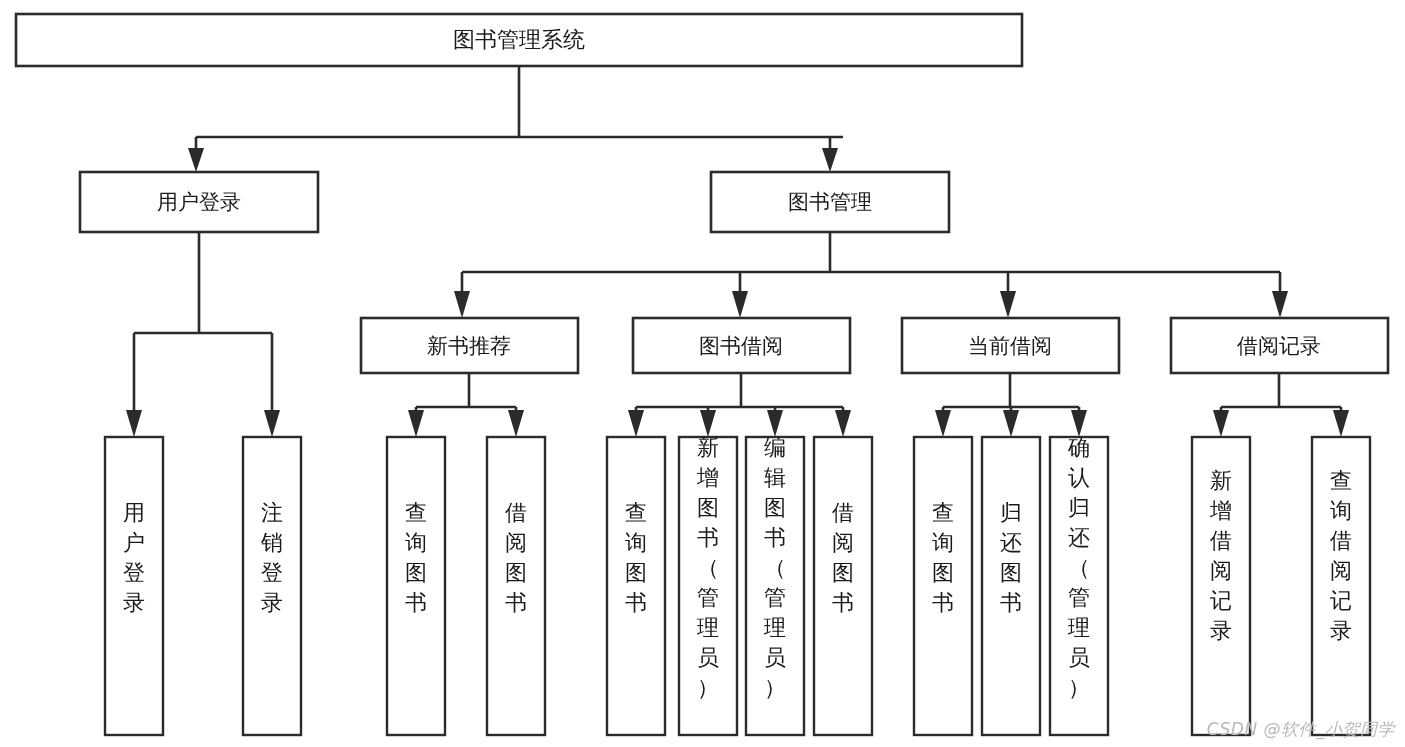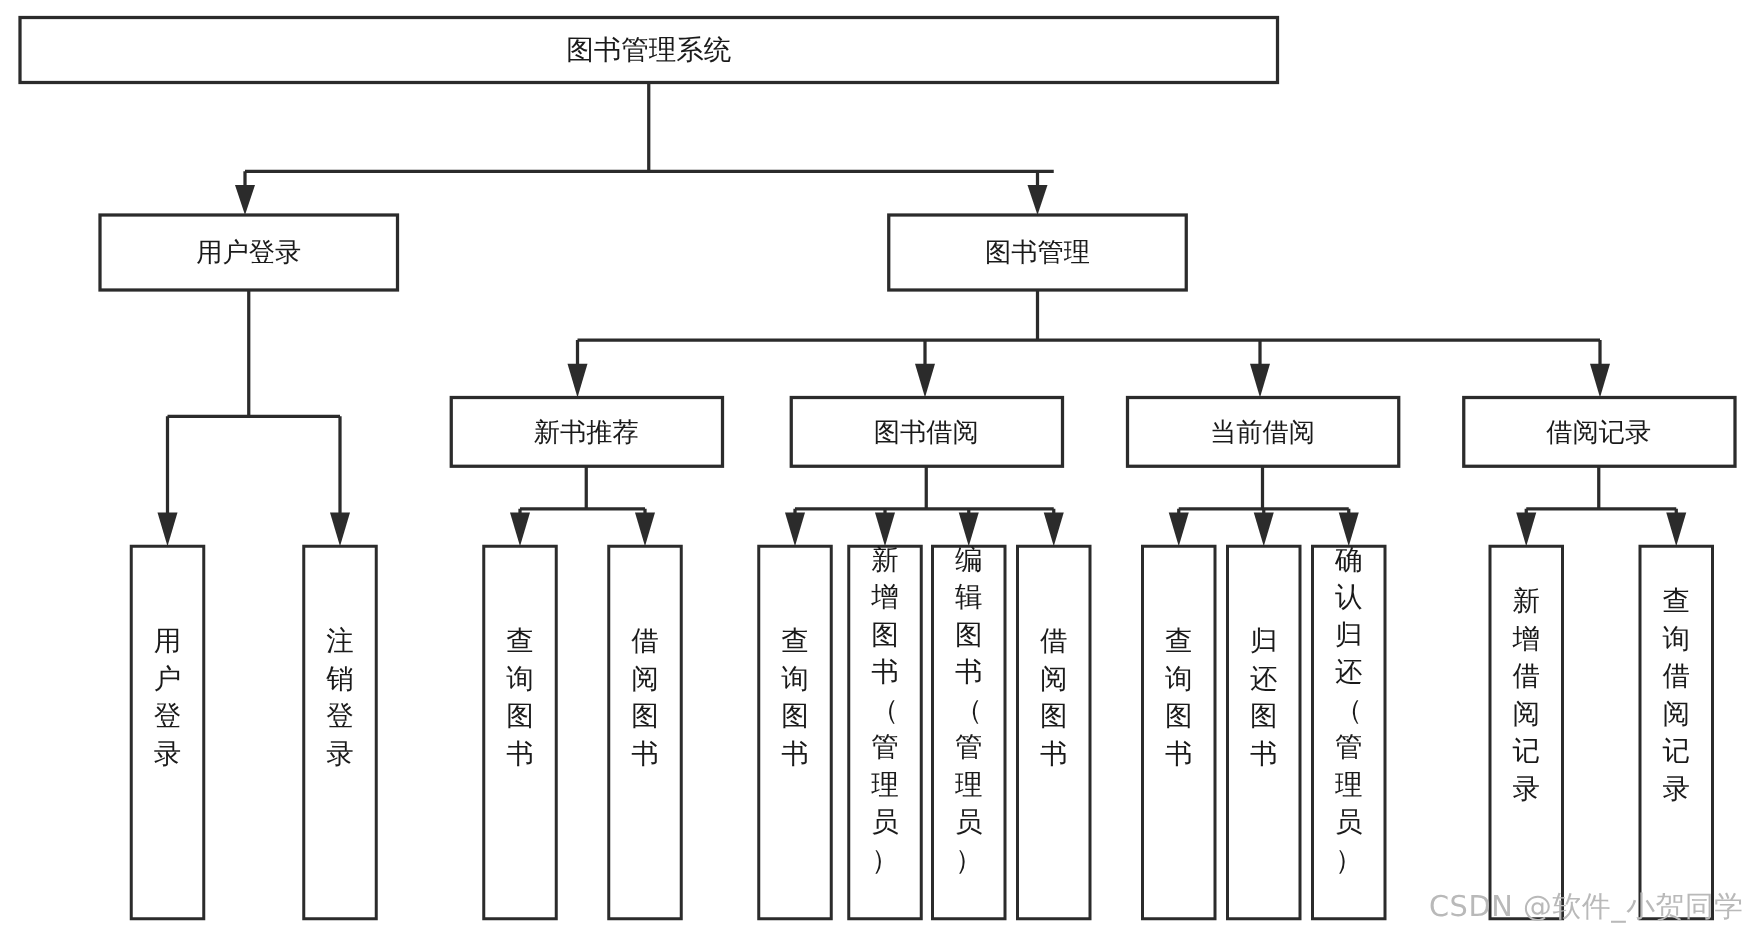--- a/index.html
+++ b/index.html
@@ -59,24 +59,25 @@
     fill: #1a1a1a;
     font-family: "DejaVu Sans", "Liberation Sans", sans-serif;
     font-size: 22px;
     text-anchor: middle;
   }
   .watermark {
     position: absolute;
     right: 10px;
     bottom: 6px;
     color: #b9b9b9;
-    font-size: 23px;
+    font-size: 17px;
     font-family: "DejaVu Sans", "Liberation Sans", sans-serif;
     white-space: nowrap;
     letter-spacing: 0.5px;
+    font-style: italic;
   }
 </style>
 </head>
 <body>
 
 <div id="diagram-root">
   <svg class="flow" viewBox="0 0 1405 747" xmlns="http://www.w3.org/2000/svg">
 
     <g>
       <rect class="node-box" x="16" y="14" width="1006" height="52"></rect>

